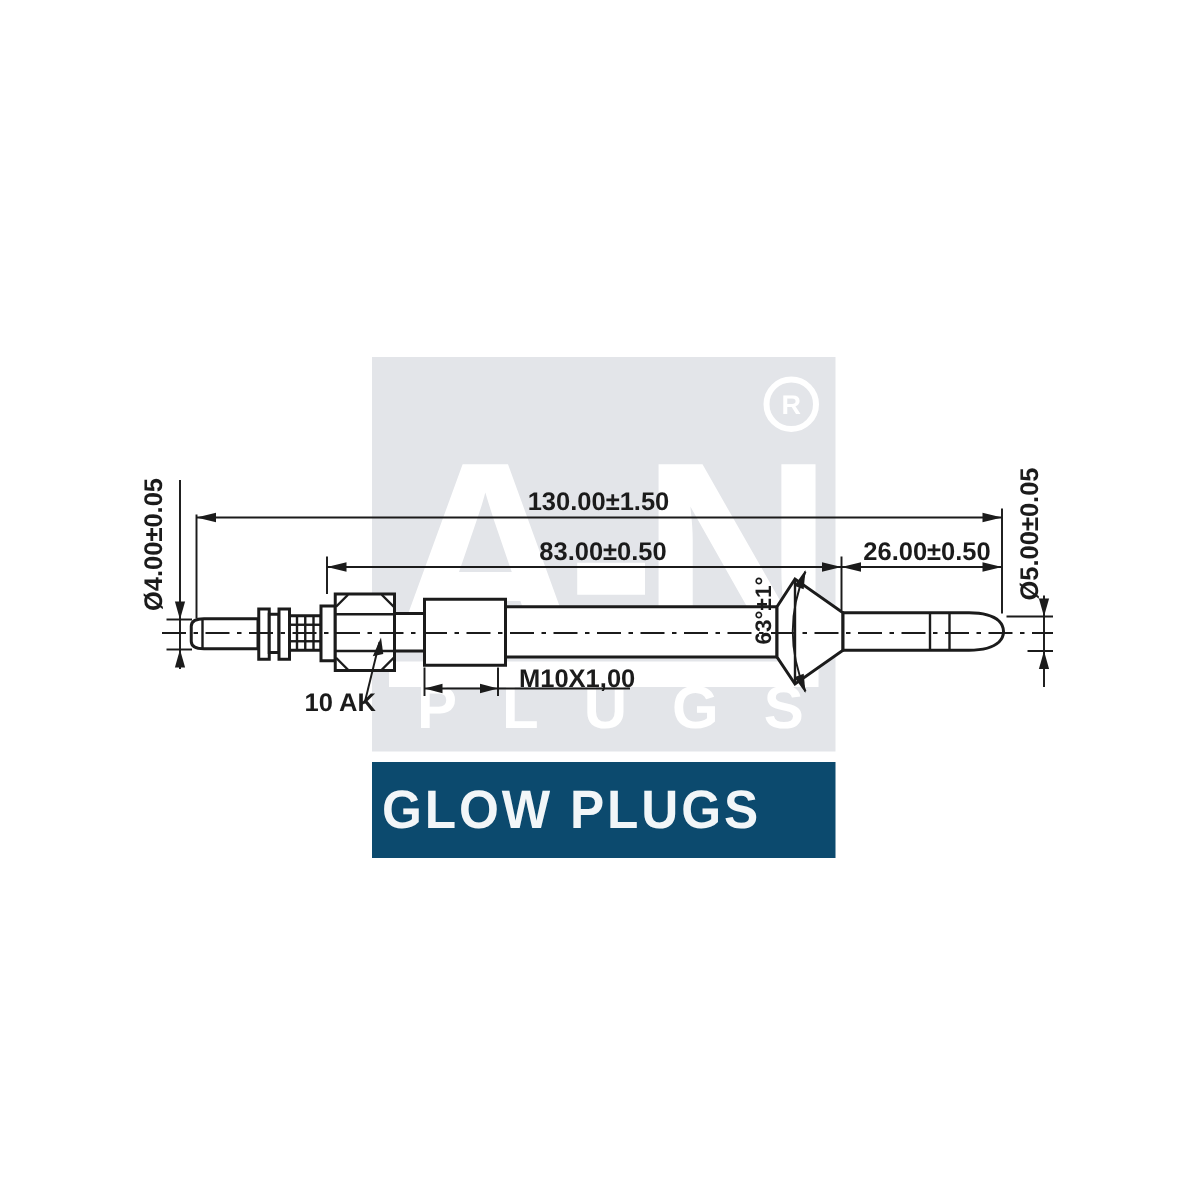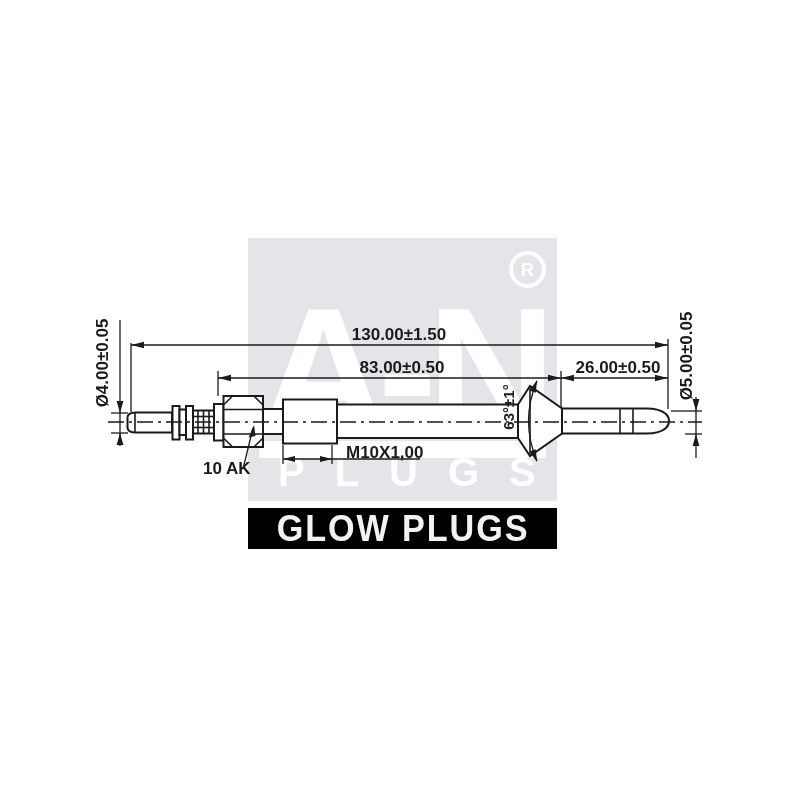--- a/index.html
+++ b/index.html
@@ -25,22 +25,22 @@
     white-space:nowrap;
     text-decoration:underline;
   }
   .wm-brand2{
     position:absolute;left:248px;top:452px;width:309px;
     text-align:center;color:#ffffff;font-weight:bold;
     font-size:40px;line-height:1;letter-spacing:30px;text-indent:30px;
     white-space:nowrap;
   }
   .wm-band{
-    position:absolute;left:248px;top:508px;width:309px;height:41px;
-    background:#000000;display:flex;align-items:center;justify-content:center;
+    position:absolute;left:248px;top:508px;width:309px;height:64px;
+    background:#0c4a6e;display:flex;align-items:center;justify-content:flex-start;
   }
   .wm-band-text{
     color:rgba(255,255,255,0.95);font-weight:bold;font-size:36px;
     letter-spacing:2px;transform:scaleX(0.95);white-space:nowrap;
   }
   
   svg.drawing{position:absolute;left:0;top:0;}
   .outline{fill:#ffffff;stroke:#1b1b1b;stroke-width:2;}
   .detail{stroke:#1b1b1b;stroke-width:1.6;fill:none;}
   .dim{stroke:#1b1b1b;stroke-width:1.3;fill:none;}

